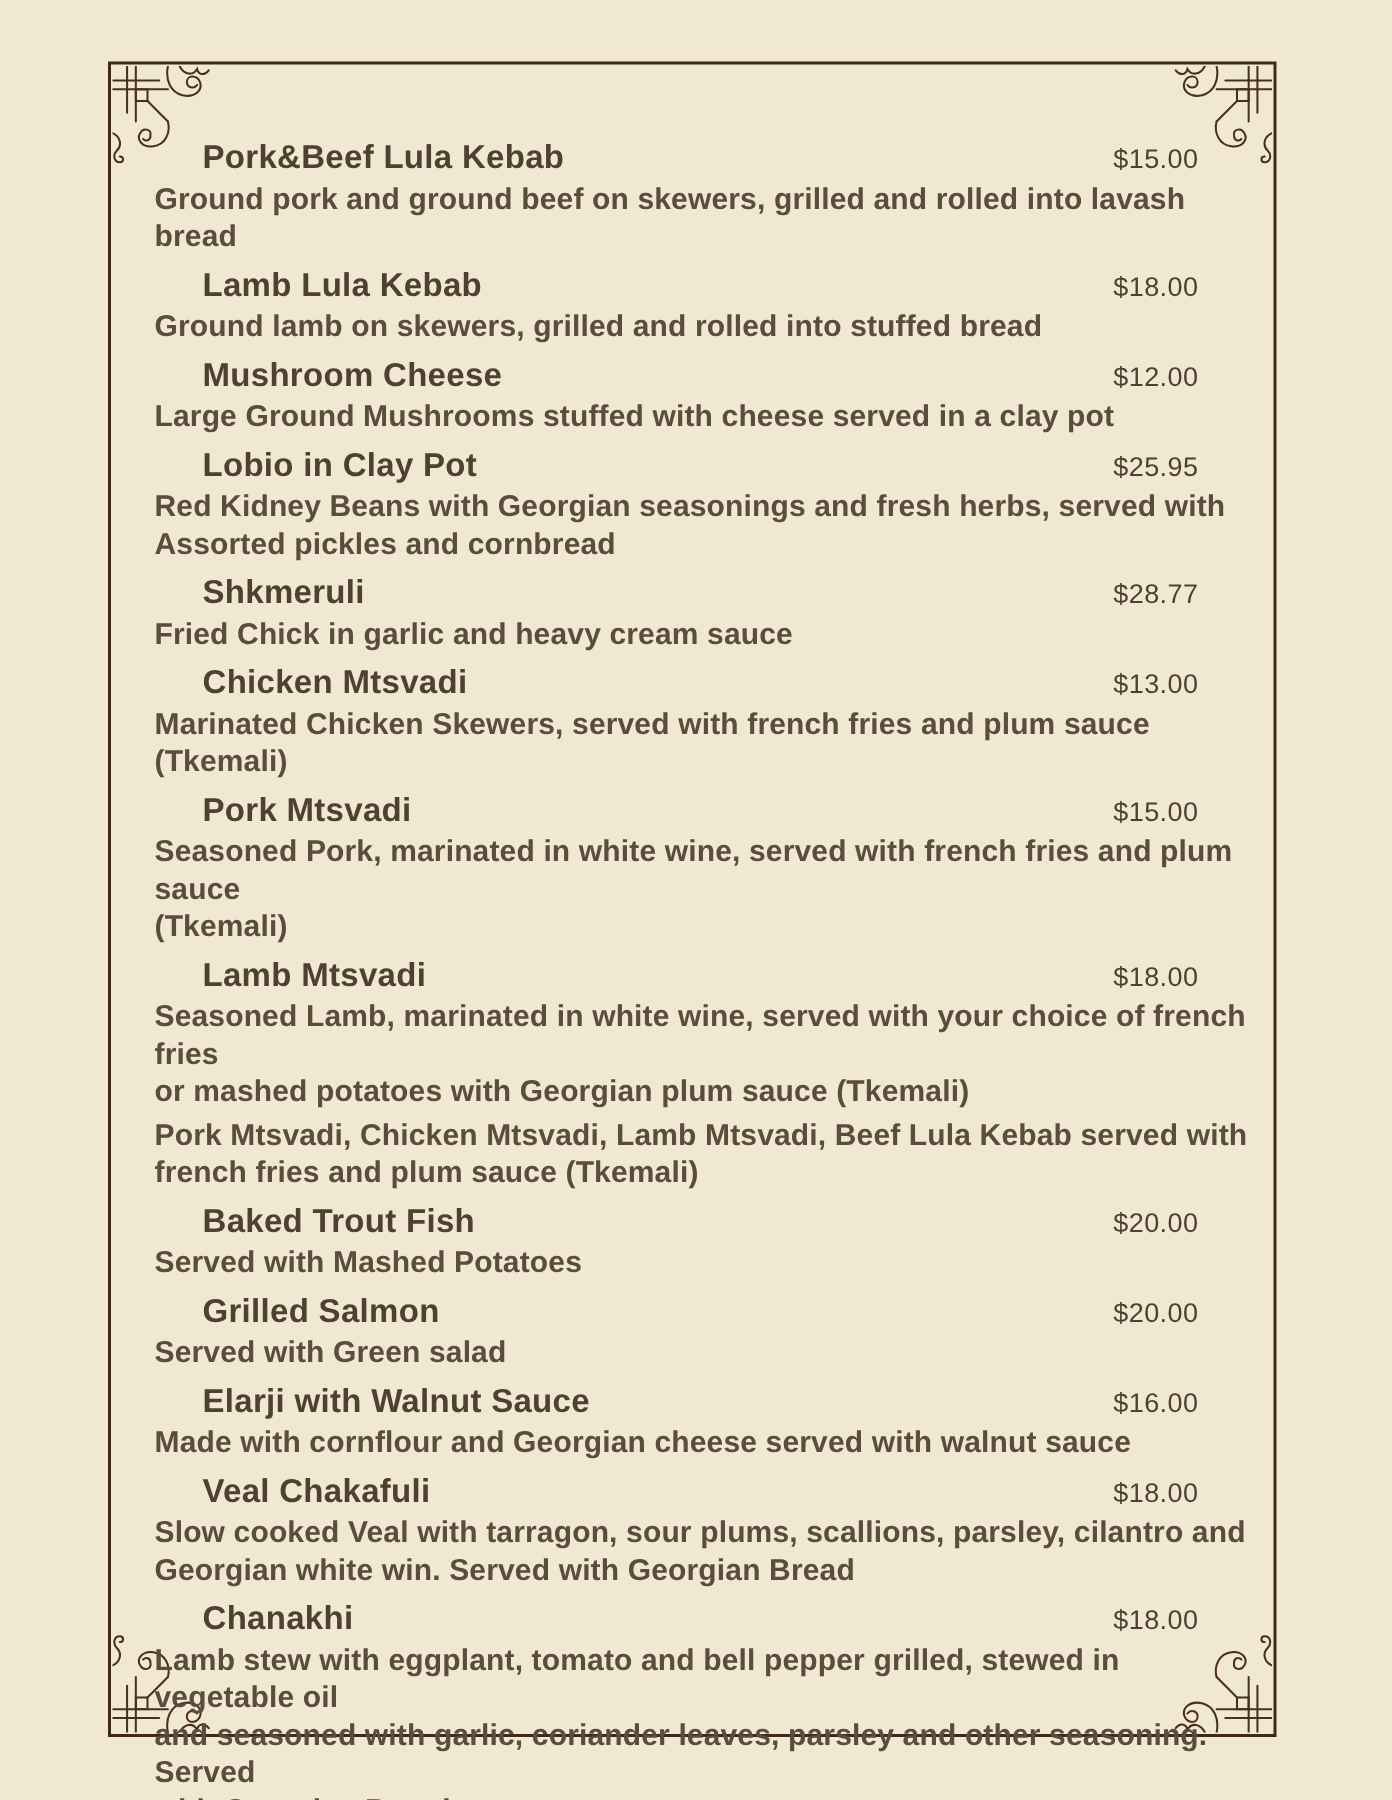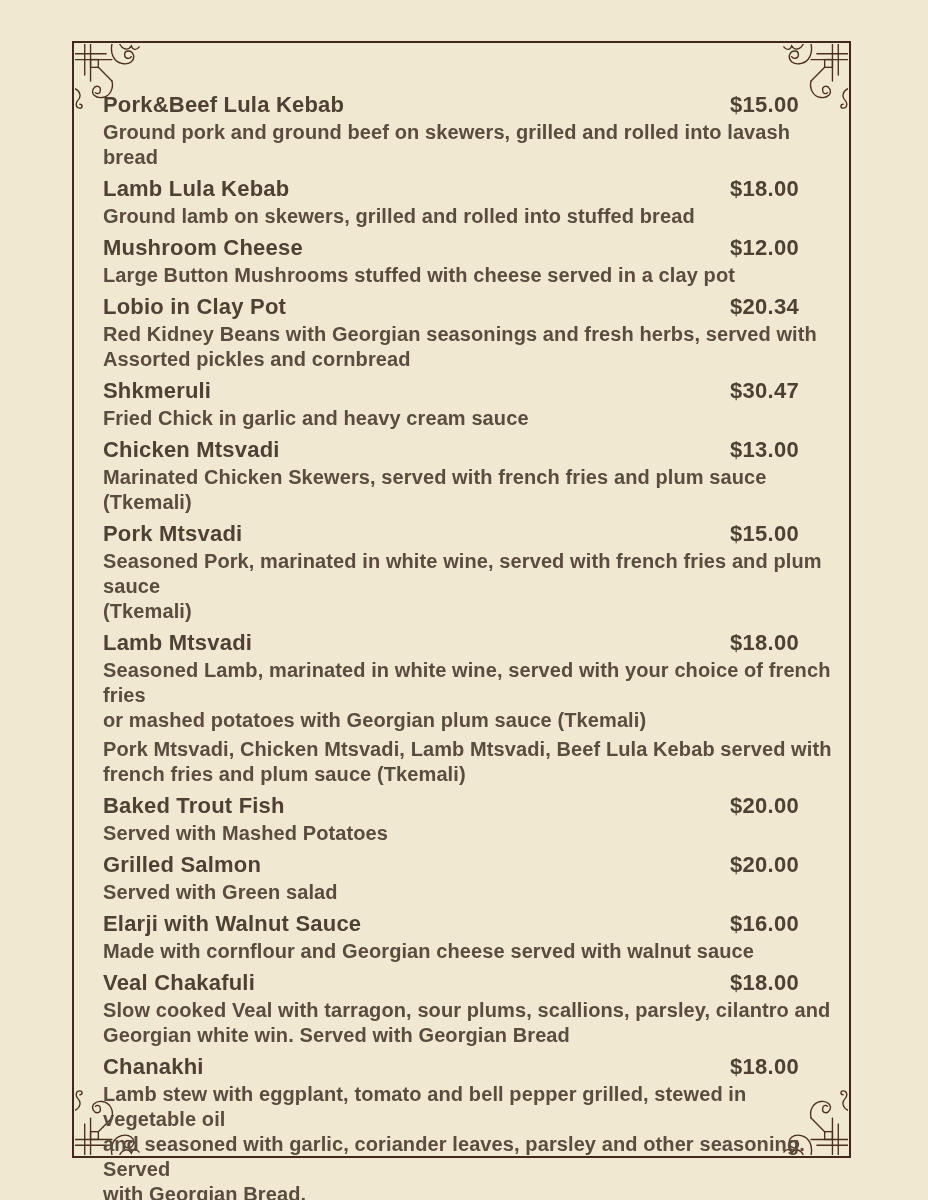--- a/index.html
+++ b/index.html
@@ -26,29 +26,29 @@
   .corner.tl { top: 1px;    left: 1px; }
   .corner.tr { top: 1px;    right: 1px;  transform: scaleX(-1); }
   .corner.bl { bottom: 1px; left: 1px;   transform: scaleY(-1); }
   .corner.br { bottom: 1px; right: 1px;  transform: scale(-1,-1); }
   .menu {
     position: absolute;
     left: 29px; top: 47px;
     width: 696px;
   }
   .item { margin-bottom: 4px; }
-  .row { display: flex; align-items: baseline; line-height: 30px; }
+  .row { display: flex; align-items: baseline; line-height: 30px; margin-left: 32px; }
   .name {
     flex: 1;
     font-size: 22px; font-weight: 700;
     letter-spacing: .2px;
     color: var(--title, #4e4134);
   }
   .price {
-    font-size: 22px; font-weight: 700;
+    font-size: 18px; font-weight: 400;
     letter-spacing: .3px;
     white-space: nowrap;
     color: var(--price, #4e4134);
   }
   .desc {
     width: 740px;
     font-size: 20px; font-weight: 700;
     line-height: 25px;
     letter-spacing: .1px;
     white-space: pre-line;
@@ -113,36 +113,36 @@
       <span class="price">$18.00</span>
     </div>
     <div class="desc">Ground lamb on skewers, grilled and rolled into stuffed bread</div>
   </div>
 
   <div class="item">
     <div class="row">
       <span class="name">Mushroom Cheese</span>
       <span class="price">$12.00</span>
     </div>
-    <div class="desc">Large Button Mushrooms stuffed with cheese served in a clay pot</div>
+    <div class="desc">Large Ground Mushrooms stuffed with cheese served in a clay pot</div>
   </div>
 
   <div class="item">
     <div class="row">
       <span class="name">Lobio in Clay Pot</span>
-      <span class="price">$20.34</span>
+      <span class="price">$25.95</span>
     </div>
     <div class="desc">Red Kidney Beans with Georgian seasonings and fresh herbs, served with
 Assorted pickles and cornbread</div>
   </div>
 
   <div class="item">
     <div class="row">
       <span class="name">Shkmeruli</span>
-      <span class="price">$30.47</span>
+      <span class="price">$28.77</span>
     </div>
     <div class="desc">Fried Chick in garlic and heavy cream sauce</div>
   </div>
 
   <div class="item">
     <div class="row">
       <span class="name">Chicken Mtsvadi</span>
       <span class="price">$13.00</span>
     </div>
     <div class="desc">Marinated Chicken Skewers, served with french fries and plum sauce (Tkemali)</div>

